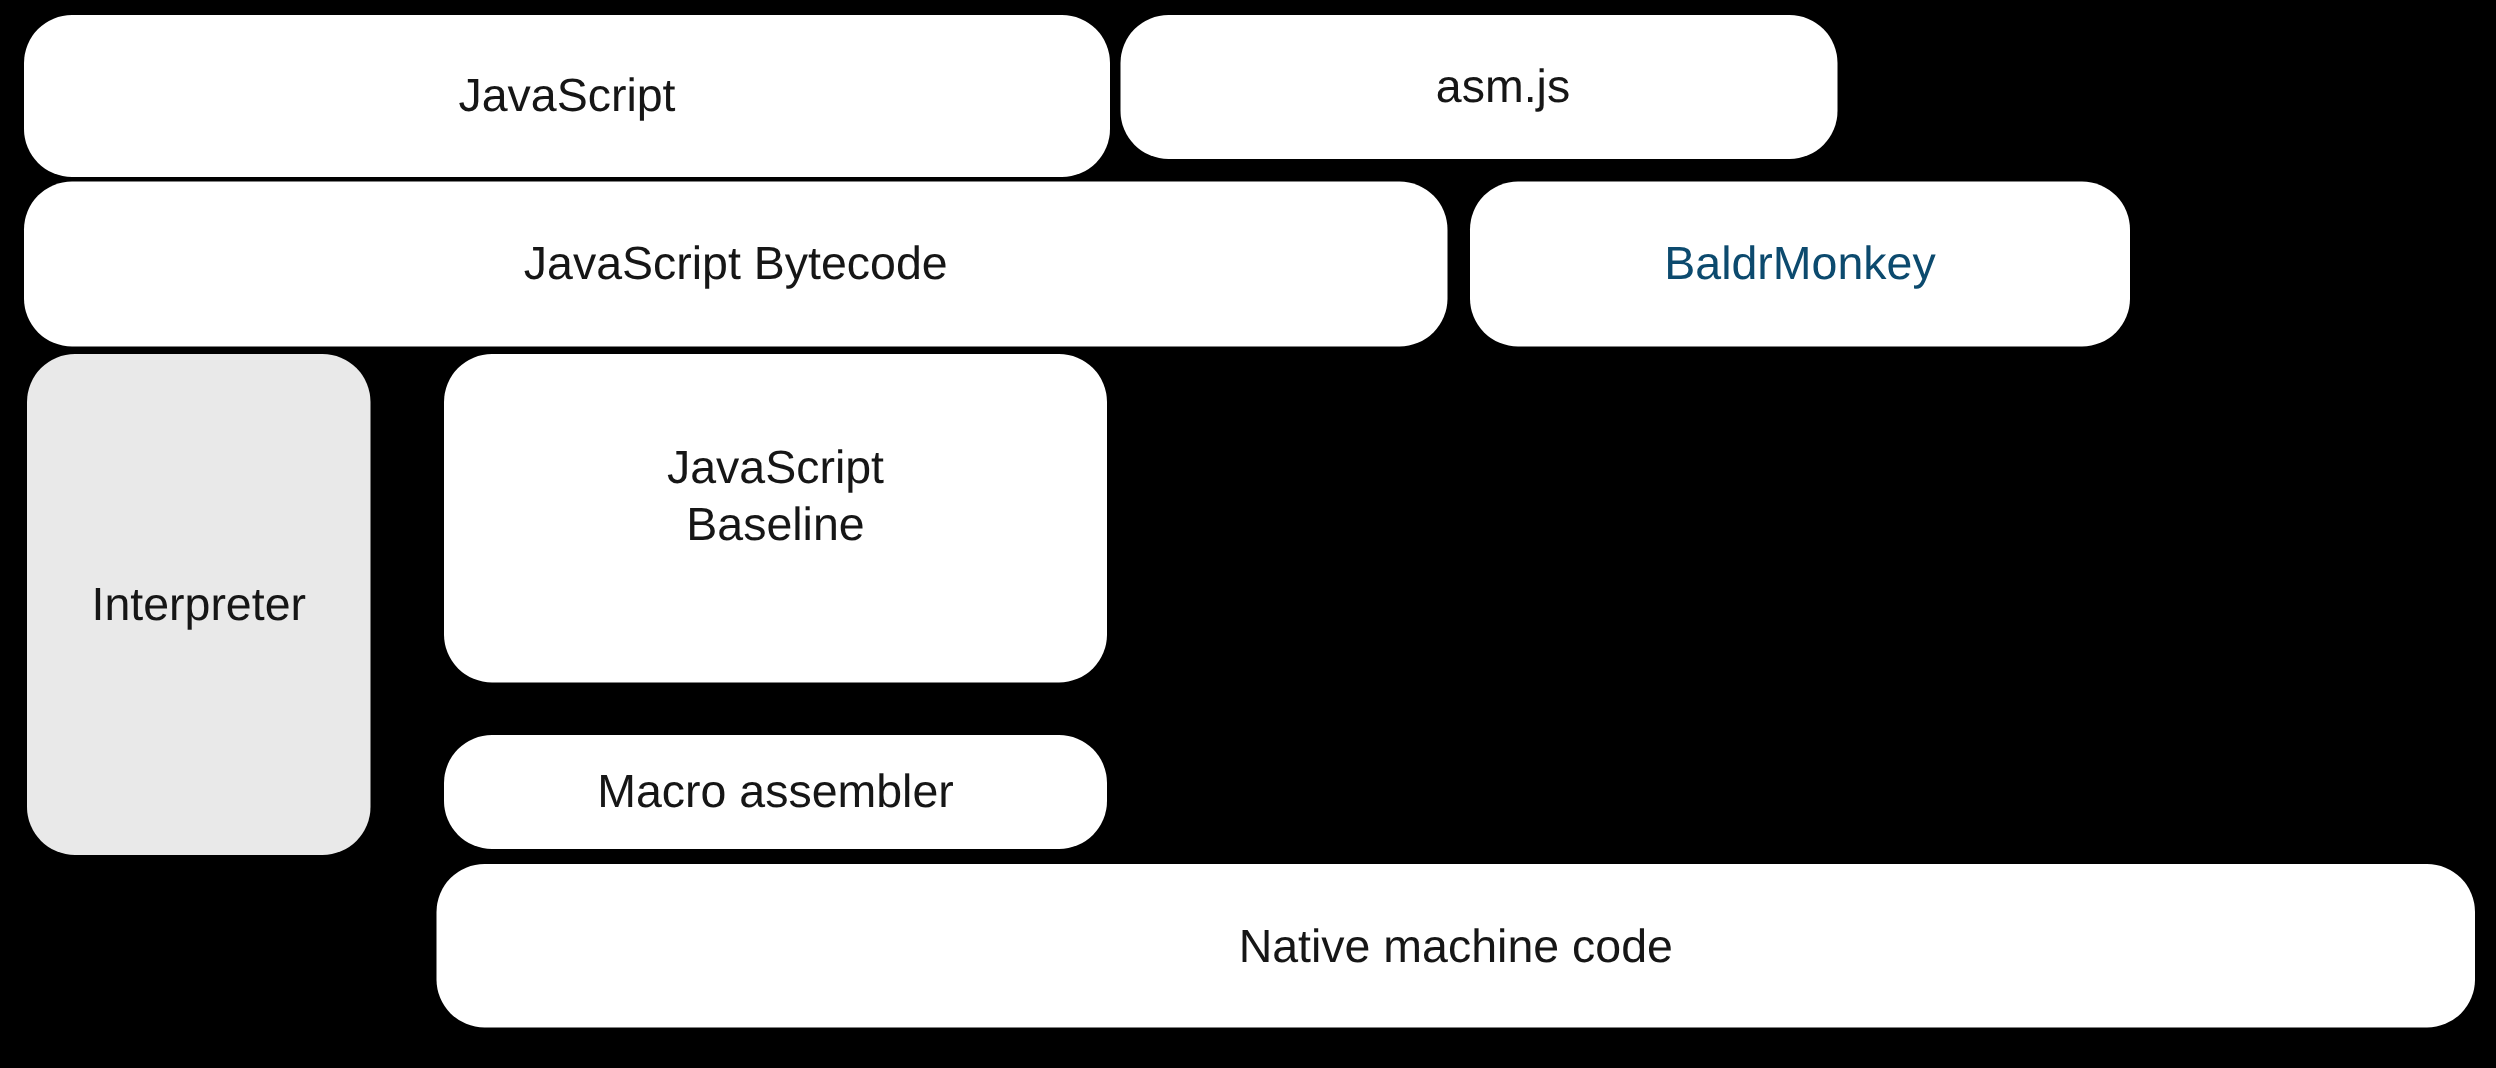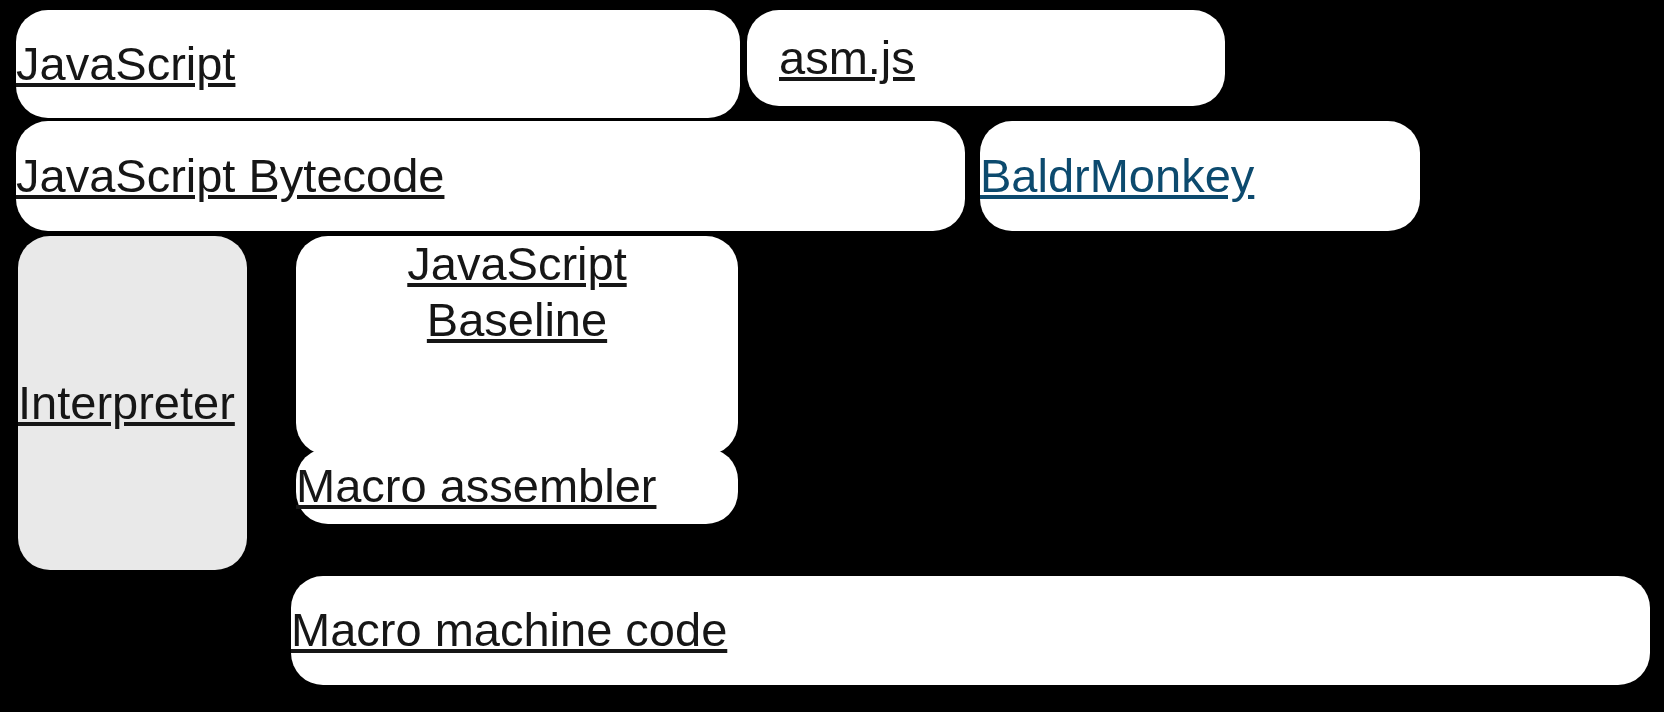--- a/index.html
+++ b/index.html
@@ -15,40 +15,40 @@
     overflow: hidden;
     font-family: "Liberation Sans", "DejaVu Sans", sans-serif;
   }
   .box {
     position: absolute;
     border-radius: 32px;
     background: #fff;
     color: #161616;
     display: flex;
     align-items: center;
+    justify-content: center;
     text-align: center;
-    font-size: 47px;
+    font-size: 31px;
     line-height: 1.2;
     white-space: nowrap;
-    text-decoration: underline;
   }
   
   .n-javascript        { left: 16px;   top: 10px;  width: 724px;  height: 108px; }
   .n-asmjs             { left: 747px;  top: 10px;  width: 446px;  height: 96px; padding-left: 32px; }
   .n-wasm              { left: 1202px; top: 10px;  width: 448px;  height: 108px; }
   
   .n-js-bytecode       { left: 16px;   top: 121px; width: 949px;  height: 110px; }
   .n-baldrmonkey       { left: 980px;  top: 121px; width: 440px;  height: 110px; }
   
   .n-interpreter       { left: 18px;   top: 236px; width: 229px;  height: 334px; }
   .n-js-baseline       { left: 296px;  top: 236px; width: 442px;  height: 219px;
                          flex-direction: column; padding-bottom: 30px; box-sizing: border-box; }
   .n-ion-mir           { left: 747px;  top: 236px; width: 446px;  height: 107px; }
   .n-cranelift         { left: 747px;  top: 350px; width: 903px;  height: 220px; }
-  .n-macro-assembler   { left: 296px;  top: 448px; width: 442px;  height: 76px; }
+  .n-macro-assembler   { left: 296px;  top: 490px; width: 442px;  height: 76px; }
   
   .n-native            { left: 291px;  top: 576px; width: 1359px; height: 109px; }
   .line { display: block; }
 </style>
 </head>
 <body>
 
 <div class="canvas" style="background: rgb(0, 0, 0);">
 
   <div class="box n-javascript" style="background: rgb(255, 255, 255); color: rgb(22, 22, 22);">
@@ -77,16 +77,16 @@
     <span class="line">Baseline</span>
   </div>
 
 
 
   <div class="box n-macro-assembler" style="background: rgb(255, 255, 255); color: rgb(22, 22, 22);">
     <span>Macro assembler</span>
   </div>
 
   <div class="box n-native" style="background: rgb(255, 255, 255); color: rgb(22, 22, 22);">
-    <span>Macro machine code</span>
+    <span>Native machine code</span>
   </div>
 
 </div>
 
 </body></html>

